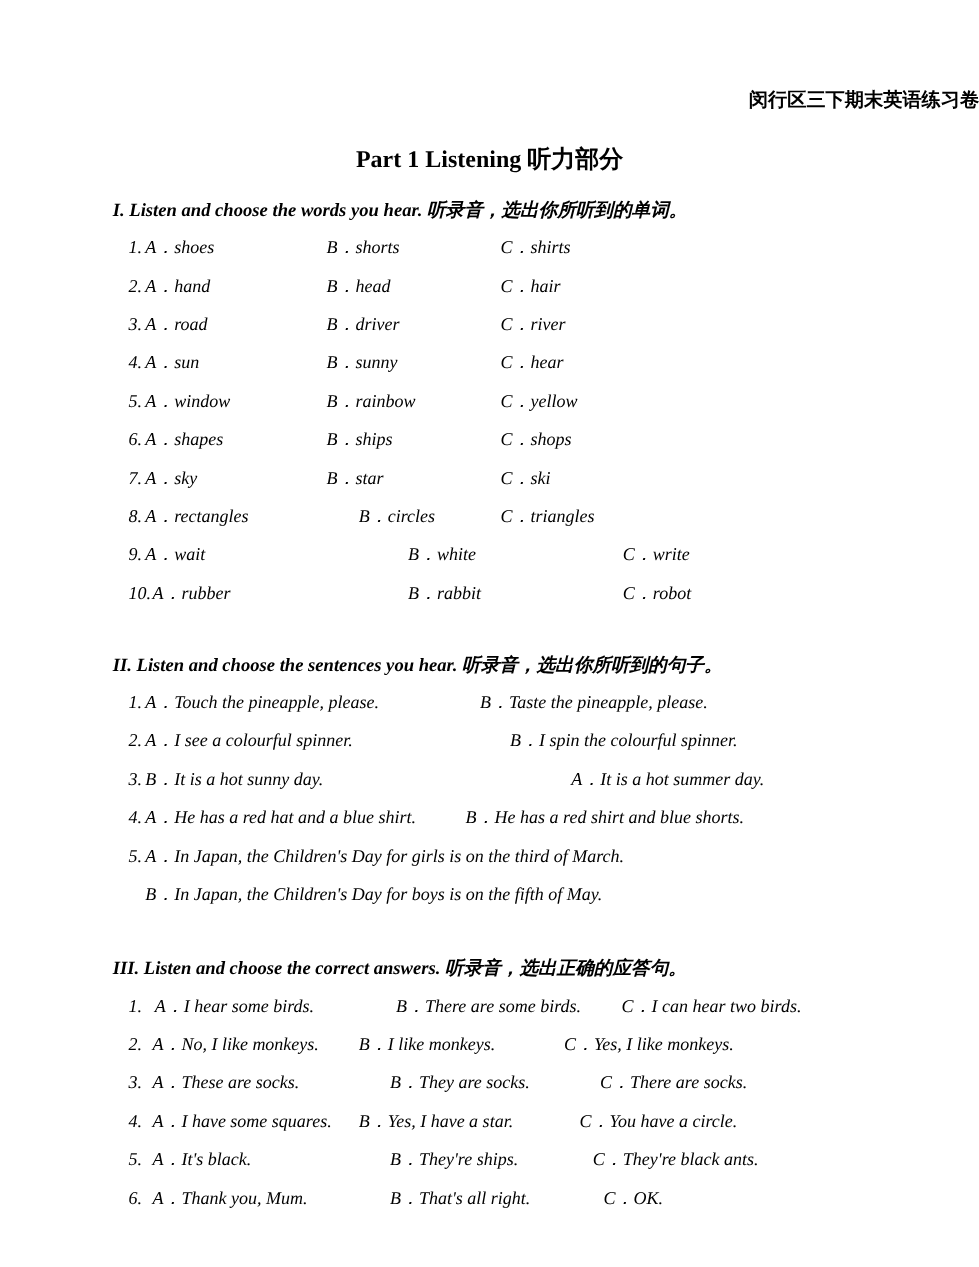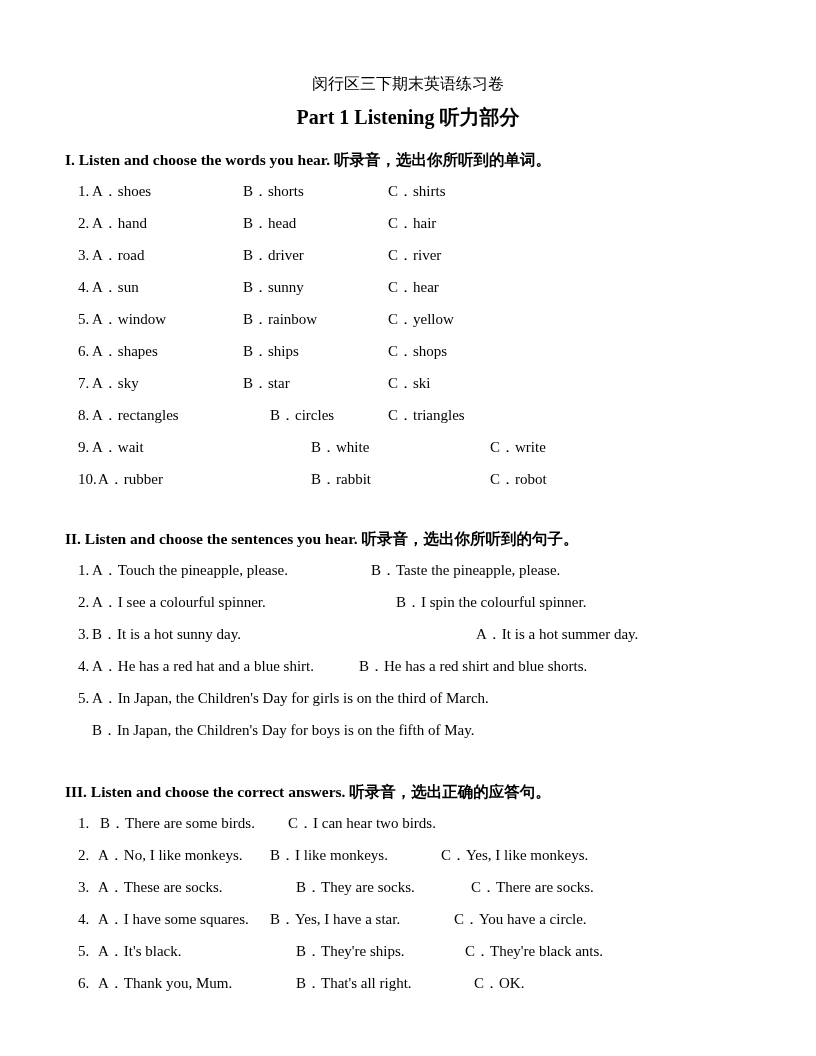--- a/index.html
+++ b/index.html
@@ -7,34 +7,34 @@
     width: 816px;
     height: 1056px;
     background: #ffffff;
     color: #000000;
     font-family: "Liberation Serif", "DejaVu Serif", serif;
     font-size: 15px;
     overflow: hidden;
   }
   .page { padding-top: 74px; box-sizing: border-box; }
   .doc-title {
-    text-align: center;
-    font-weight: normal;
+    text-align: right;
+    font-weight: bold;
     font-size: 16px;
-    margin: 0 0 13px 0;
+    margin: 0 0 29px 0;
     line-height: 20px;
   }
   .part-heading {
     text-align: center;
     font-weight: bold;
     font-size: 20px;
     margin: 0;
     line-height: 20px;
   }
-  .section { margin-left: 65px; margin-right: 36px; }
+  .section { margin-left: 94px; margin-right: 36px; font-style: italic; }
   .section-1 { margin-top: 23px; }
   .section-2 { margin-top: 40px; }
   .section-3 { margin-top: 42px; }
   .section-heading {
     font-weight: bold;
     font-size: 15.5px;
     margin: 0 0 13px 0;
     line-height: 19px;
   }
   .questions { margin-left: 13px; }
@@ -159,20 +159,21 @@
 
     </div>
   </div>
 
   <div class="section section-3">
     <h3 class="section-heading">III. Listen and choose the correct answers. 听录音，选出正确的应答句。</h3>
     <div class="questions">
 
       <div class="row">
         <span class="c" style="width:22px">1.</span>
+        <span class="c" style="width:201px">A．I hear some birds.</span>
         <span class="c" style="width:188px">B．There are some birds.</span>
         <span class="c grow">C．I can hear two birds.</span>
       </div>
       <div class="row">
         <span class="c" style="width:20px">2.</span>
         <span class="c" style="width:172px">A．No, I like monkeys.</span>
         <span class="c" style="width:171px">B．I like monkeys.</span>
         <span class="c grow">C．Yes, I like monkeys.</span>
       </div>
       <div class="row">

